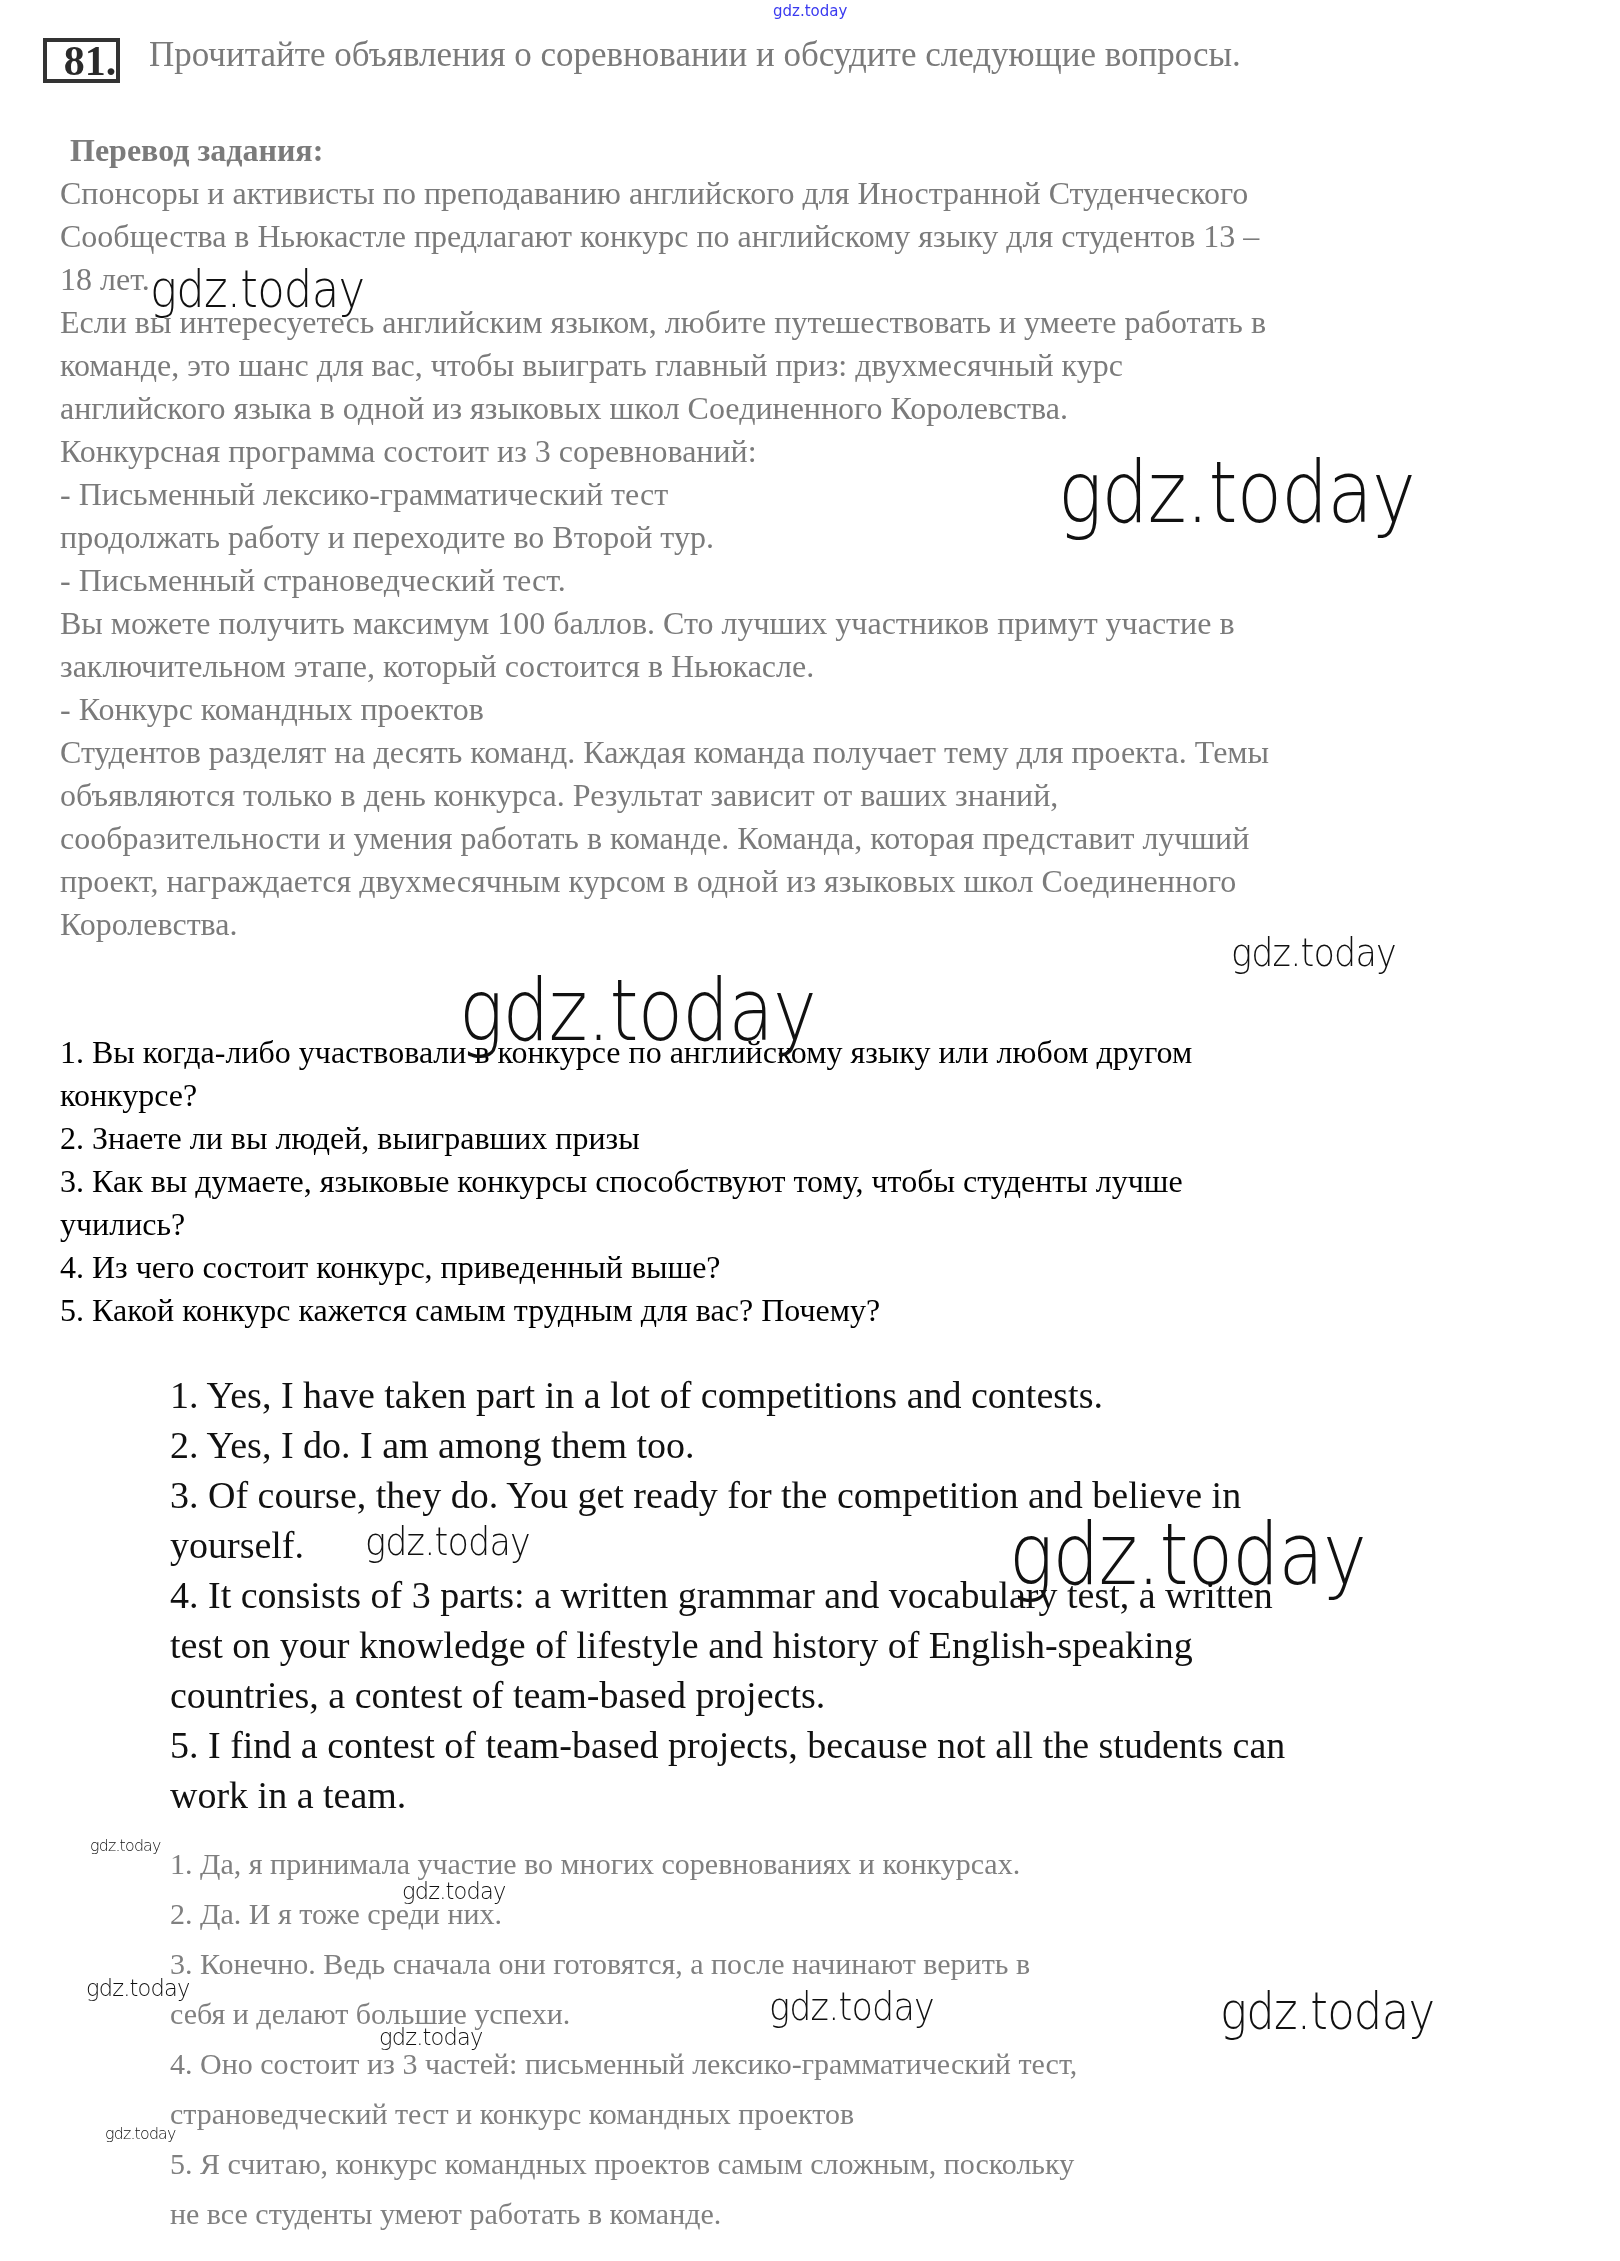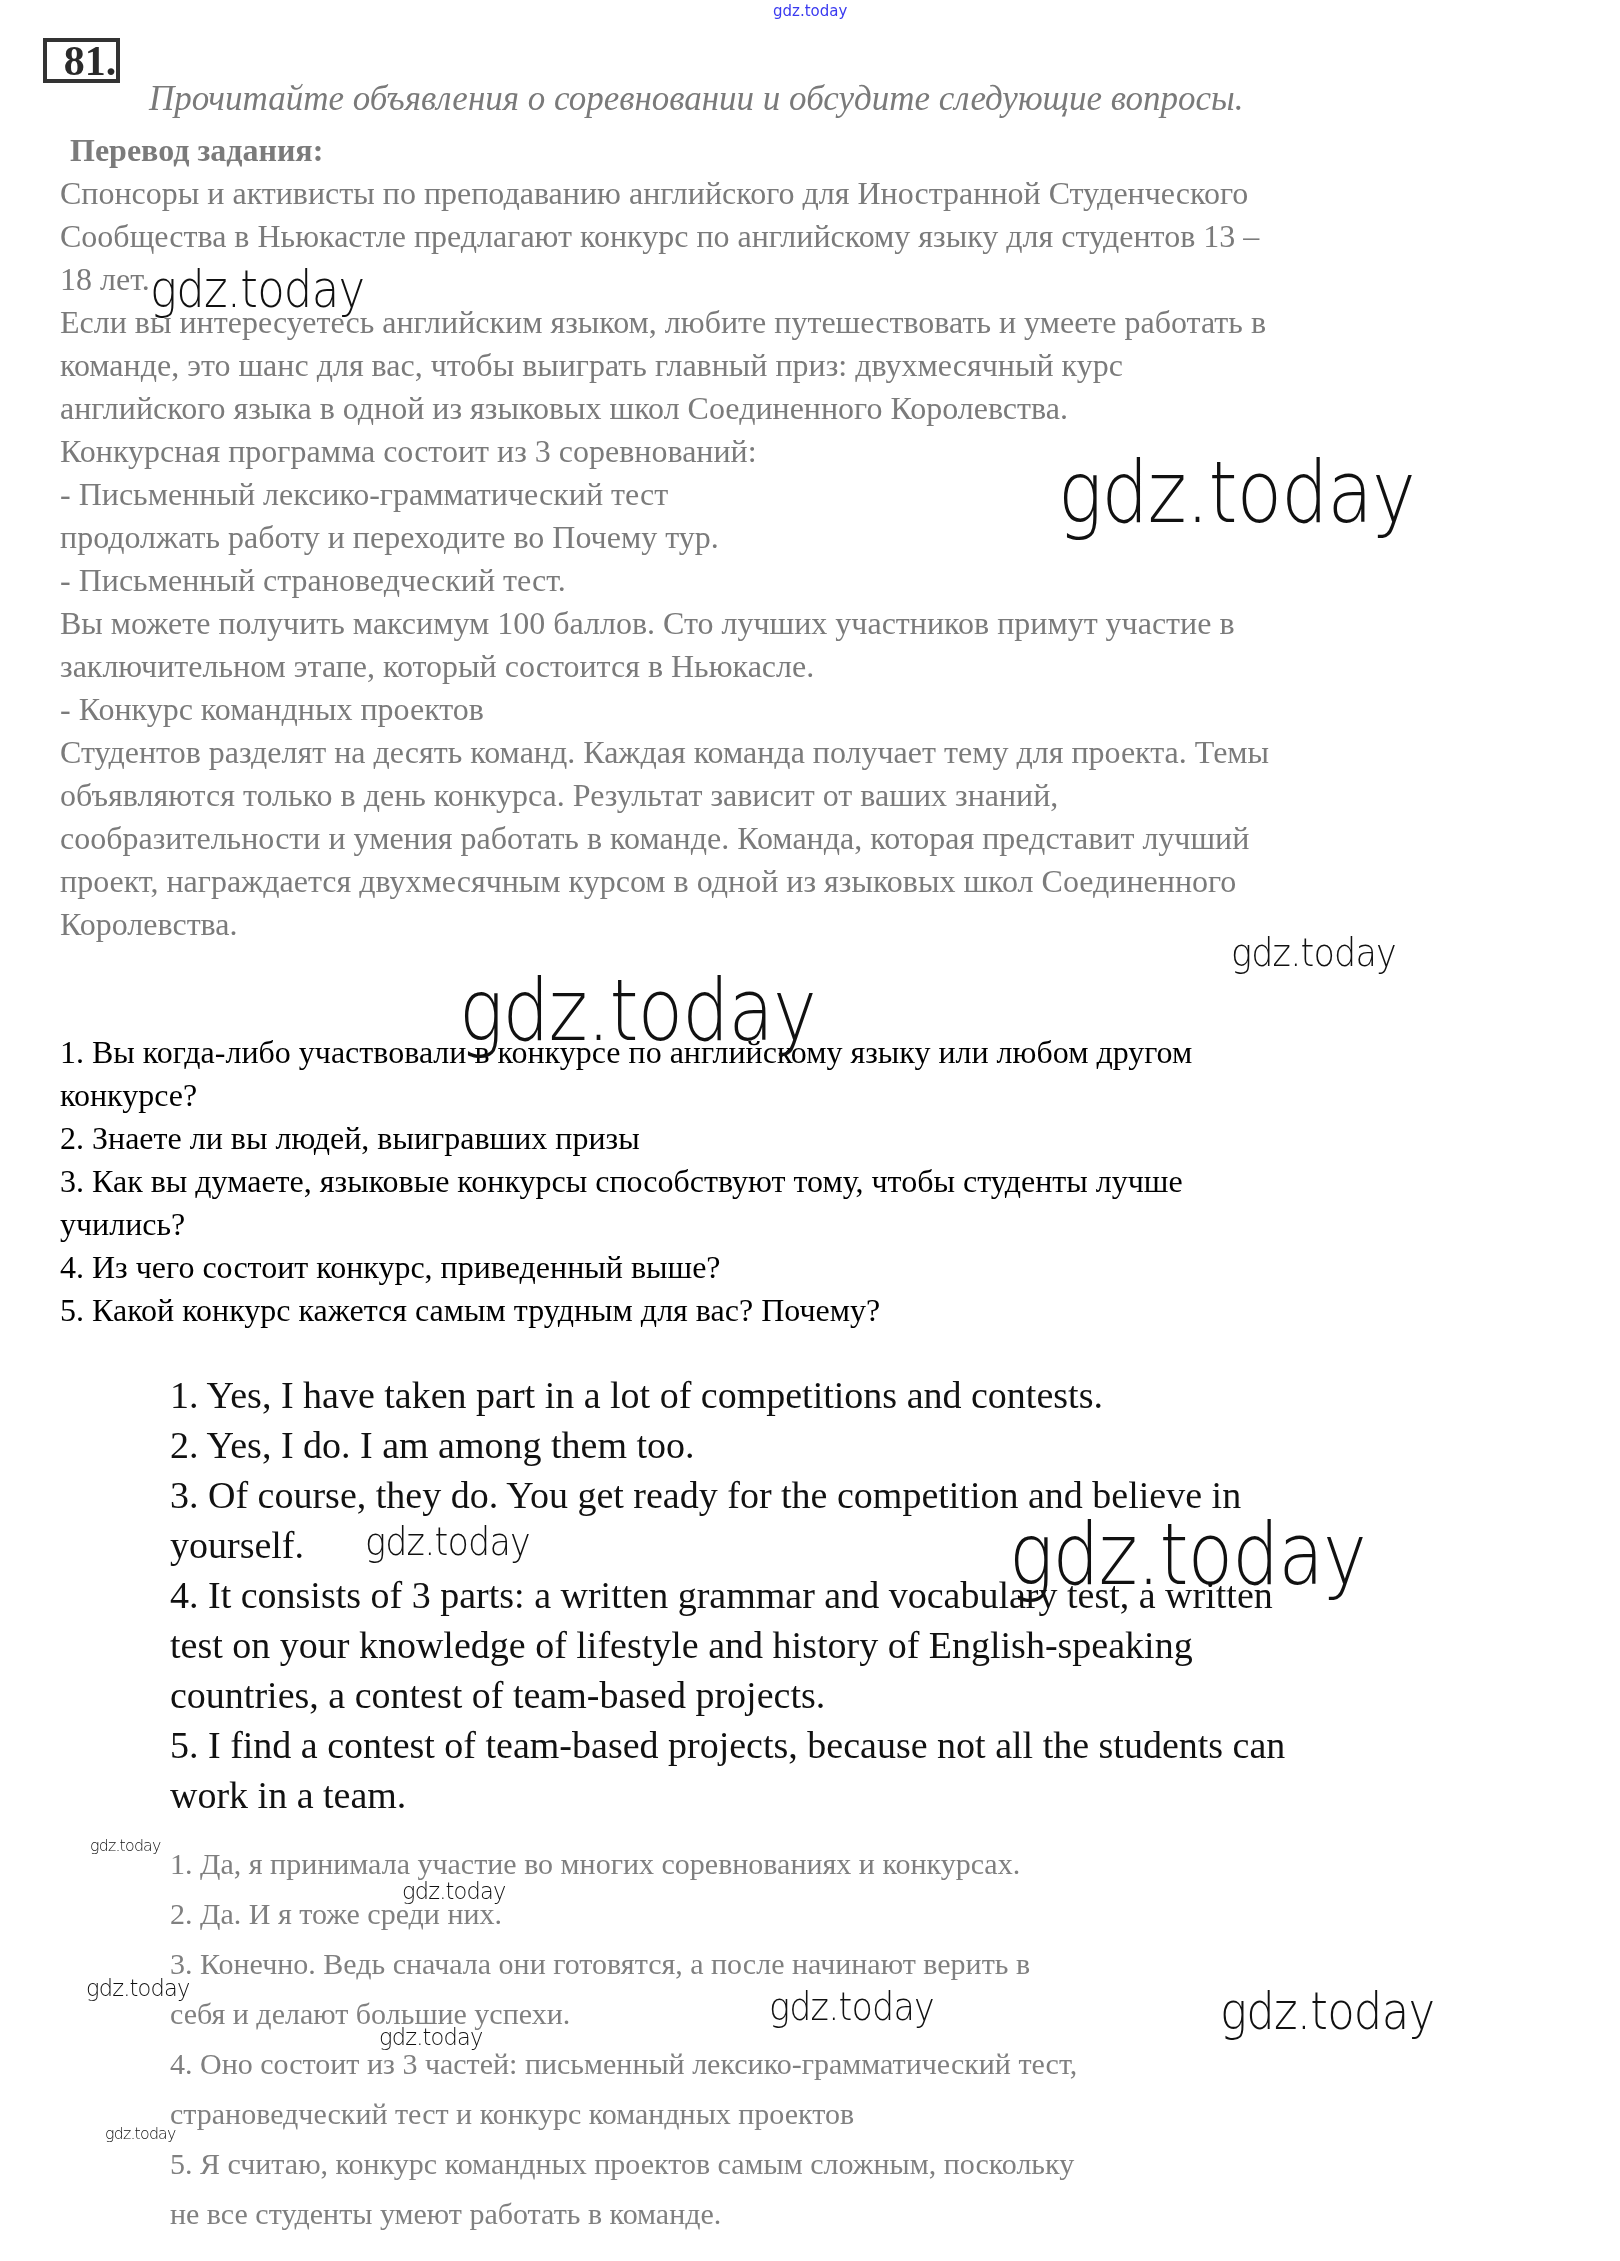--- a/index.html
+++ b/index.html
@@ -8,21 +8,21 @@
     .sans  { font-family: "DejaVu Sans", "Liberation Sans", sans-serif; }
     .abs { position: absolute; white-space: nowrap; }
 
     
     .wm-top { left: 773px; top: 1.5px; font-size: 15px; color: #3a3af0; letter-spacing: 0; }
 
     
     .task-box { left: 43px; top: 38px; width: 77px; height: 45px; border: 4.5px solid #333;
       display: flex; align-items: center; justify-content: center; box-sizing: border-box;
       font-size: 42px; font-weight: bold; color: #2a2a2a; }
-    .task-title { left: 132px; top: 35px; font-size: 35px; font-style: italic; color: #7a7a7a; margin-top: 44px; }
+    .task-title { left: 132px; top: 35px; font-size: 35px; color: #7a7a7a; }
 
     
     .block { position: absolute; left: 43px; color: #7b7b7b; font-size: 32px; line-height: 43px; }
     .block .line { white-space: nowrap; }
     .bold { font-weight: bold; margin-left: 10px; }
 
     
     .questions { position: absolute; left: 43px; top: 1031px; color: #000000; font-size: 32px; line-height: 43px; }
 
     
@@ -50,21 +50,21 @@
 <div class="block serif" style="top:129px;">
   <div class="line bold">Перевод задания:</div>
   <div class="line">Спонсоры и активисты по преподаванию английского для Иностранной Студенческого</div>
   <div class="line">Сообщества в Ньюкастле предлагают конкурс по английскому языку для студентов 13 –</div>
   <div class="line">18 лет.</div>
   <div class="line">Если вы интересуетесь английским языком, любите путешествовать и умеете работать в</div>
   <div class="line">команде, это шанс для вас, чтобы выиграть главный приз: двухмесячный курс</div>
   <div class="line">английского языка в одной из языковых школ Соединенного Королевства.</div>
   <div class="line">Конкурсная программа состоит из 3 соревнований:</div>
   <div class="line">- Письменный лексико-грамматический тест</div>
-  <div class="line">продолжать работу и переходите во Почему тур.</div>
+  <div class="line">продолжать работу и переходите во Второй тур.</div>
   <div class="line">- Письменный страноведческий тест.</div>
   <div class="line">Вы можете получить максимум 100 баллов. Сто лучших участников примут участие в</div>
   <div class="line">заключительном этапе, который состоится в Ньюкасле.</div>
   <div class="line">- Конкурс командных проектов</div>
   <div class="line">Студентов  разделят на десять команд. Каждая команда получает тему для проекта. Темы</div>
   <div class="line">объявляются только в день конкурса. Результат зависит от ваших знаний,</div>
   <div class="line">сообразительности и умения работать в команде. Команда, которая представит лучший</div>
   <div class="line">проект, награждается двухмесячным курсом в одной из языковых школ Соединенного</div>
   <div class="line">Королевства.</div>
 </div>

